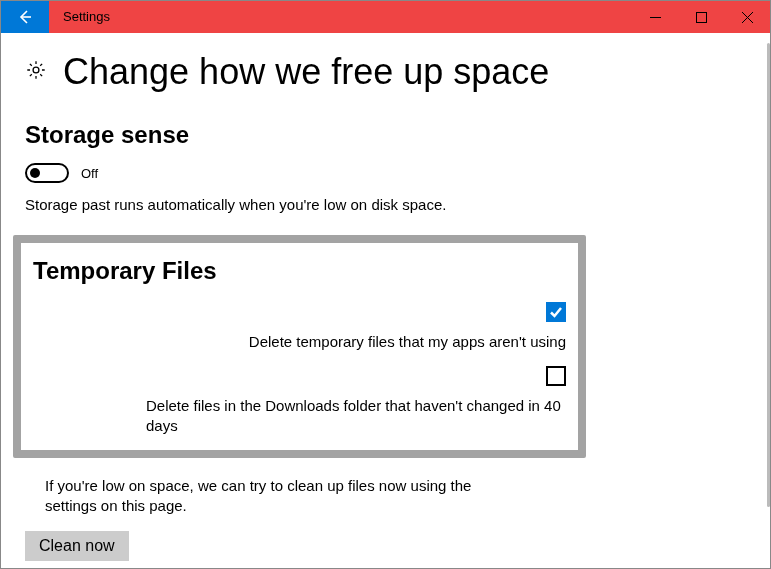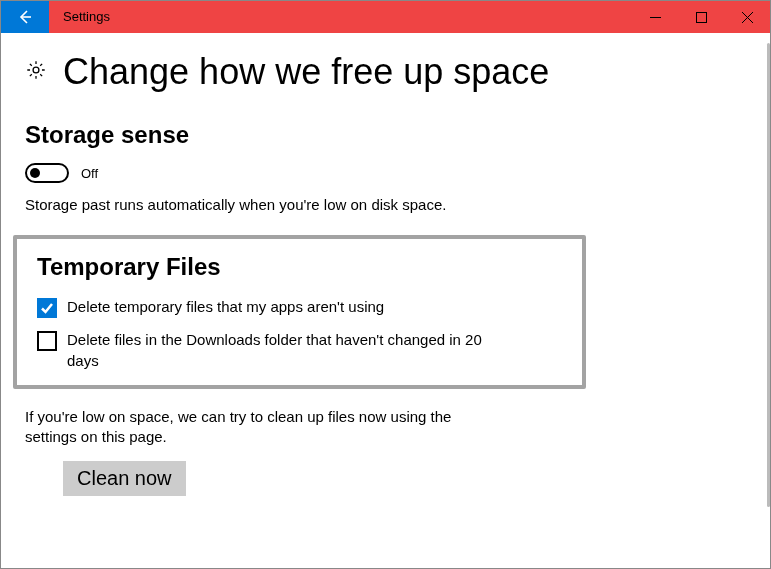--- a/index.html
+++ b/index.html
@@ -91,34 +91,35 @@
       left: 3px;
     }
     .toggle-label { font-size: 13px; }
     .desc-text {
       font-size: 15px;
       line-height: 1.35;
       margin-bottom: 4px;
     }
     .section-block { margin-bottom: 20px; }
     .highlight-box {
-      border: 4px solid #a3a3a3;
+      border: 8px solid #a3a3a3;
       border-radius: 2px;
-      padding: 14px 12px 14px 20px;
+      padding: 14px 12px 14px 12px;
       margin-left: -12px;
       margin-right: 160px;
       margin-bottom: 18px;
       margin-top: 16px;
     }
     .highlight-box .section-heading { margin-bottom: 16px; }
     .check-row {
       display: flex;
-      align-items: flex-start;
+      align-items: flex-end;
       gap: 10px;
       margin-bottom: 12px;
+      flex-direction: column;
     }
     .check-row:last-child { margin-bottom: 0; }
     .checkbox {
       width: 20px;
       height: 20px;
       border: 2px solid #000;
       flex-shrink: 0;
       margin-top: 1px;
       display: flex;
       align-items: center;
@@ -128,28 +129,27 @@
       background: #0078d7;
       border-color: #0078d7;
     }
     .checkbox.checked svg { width: 14px; height: 14px; stroke: #fff; stroke-width: 2.5; fill: none; }
     .check-label {
       font-size: 15px;
       line-height: 1.35;
       max-width: 420px;
     }
     .freeup-heading { font-size: 20px; font-weight: 400; margin-bottom: 12px; }
-    .freeup-desc { font-size: 15px; line-height: 1.35; max-width: 460px; margin-bottom: 14px; }
+    .freeup-desc { font-size: 15px; line-height: 1.35; max-width: 460px; margin-bottom: 14px; margin-left: 20px; }
     .clean-btn {
       display: inline-block;
       background: #ccc;
       padding: 6px 14px;
-      font-size: 20px;
+      font-size: 16px;
       color: #000;
-      margin-left: 38px;
     }
     .scrollbar-track {
       position: absolute;
       right: 0;
       top: 10px;
       width: 3px;
       height: calc(100% - 20px);
     }
     .scrollbar-thumb {
       width: 3px;
@@ -218,21 +218,21 @@
         <div class="check-row">
           <div class="checkbox checked">
             <svg viewBox="0 0 14 14">
               <polyline points="2,7.5 5.5,11 12,3"></polyline>
             </svg>
           </div>
           <span class="check-label">Delete temporary files that my apps aren't using</span>
         </div>
         <div class="check-row">
           <div class="checkbox"></div>
-          <span class="check-label">Delete files in the Downloads folder that haven't changed in 20 days</span>
+          <span class="check-label">Delete files in the Downloads folder that haven't changed in 40 days</span>
         </div>
       </div>
   </div>
 
   <div class="section-block">
     <p class="freeup-desc">If you're low on space, we can try to clean up files now using the settings on this page.</p>
     <div class="clean-btn">Clean now</div>
   </div>
 
   <div class="scrollbar-track">

